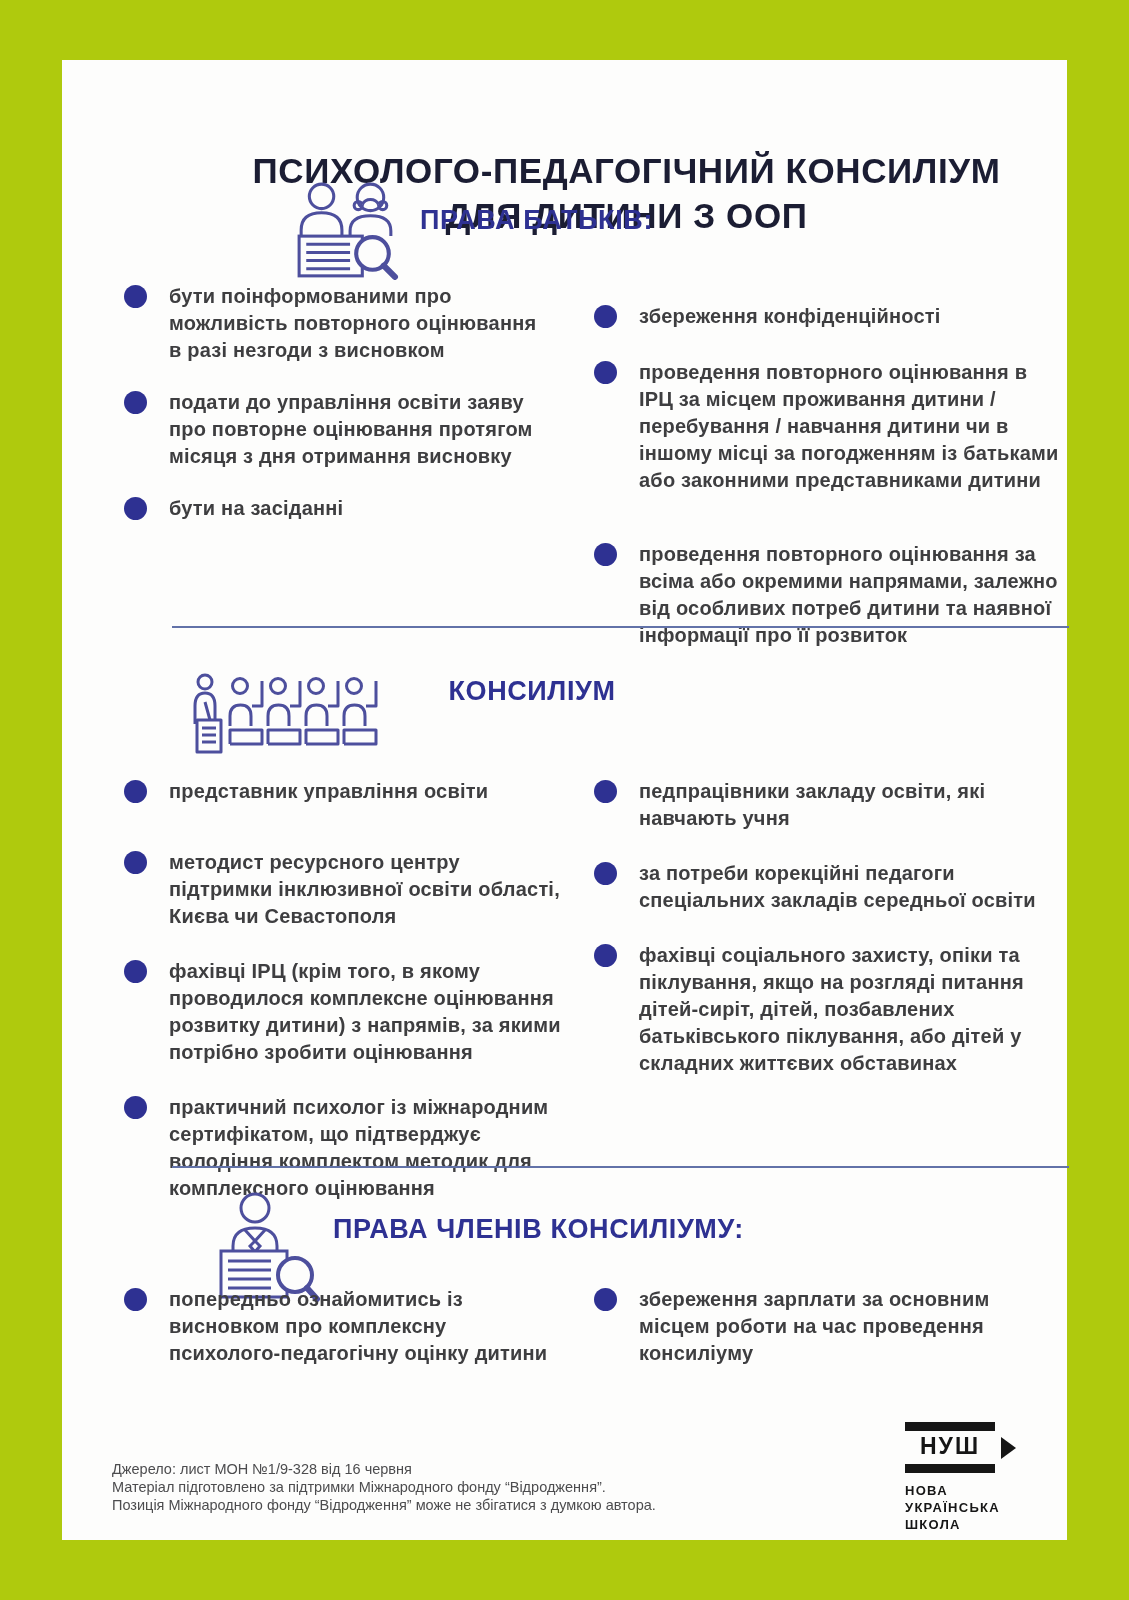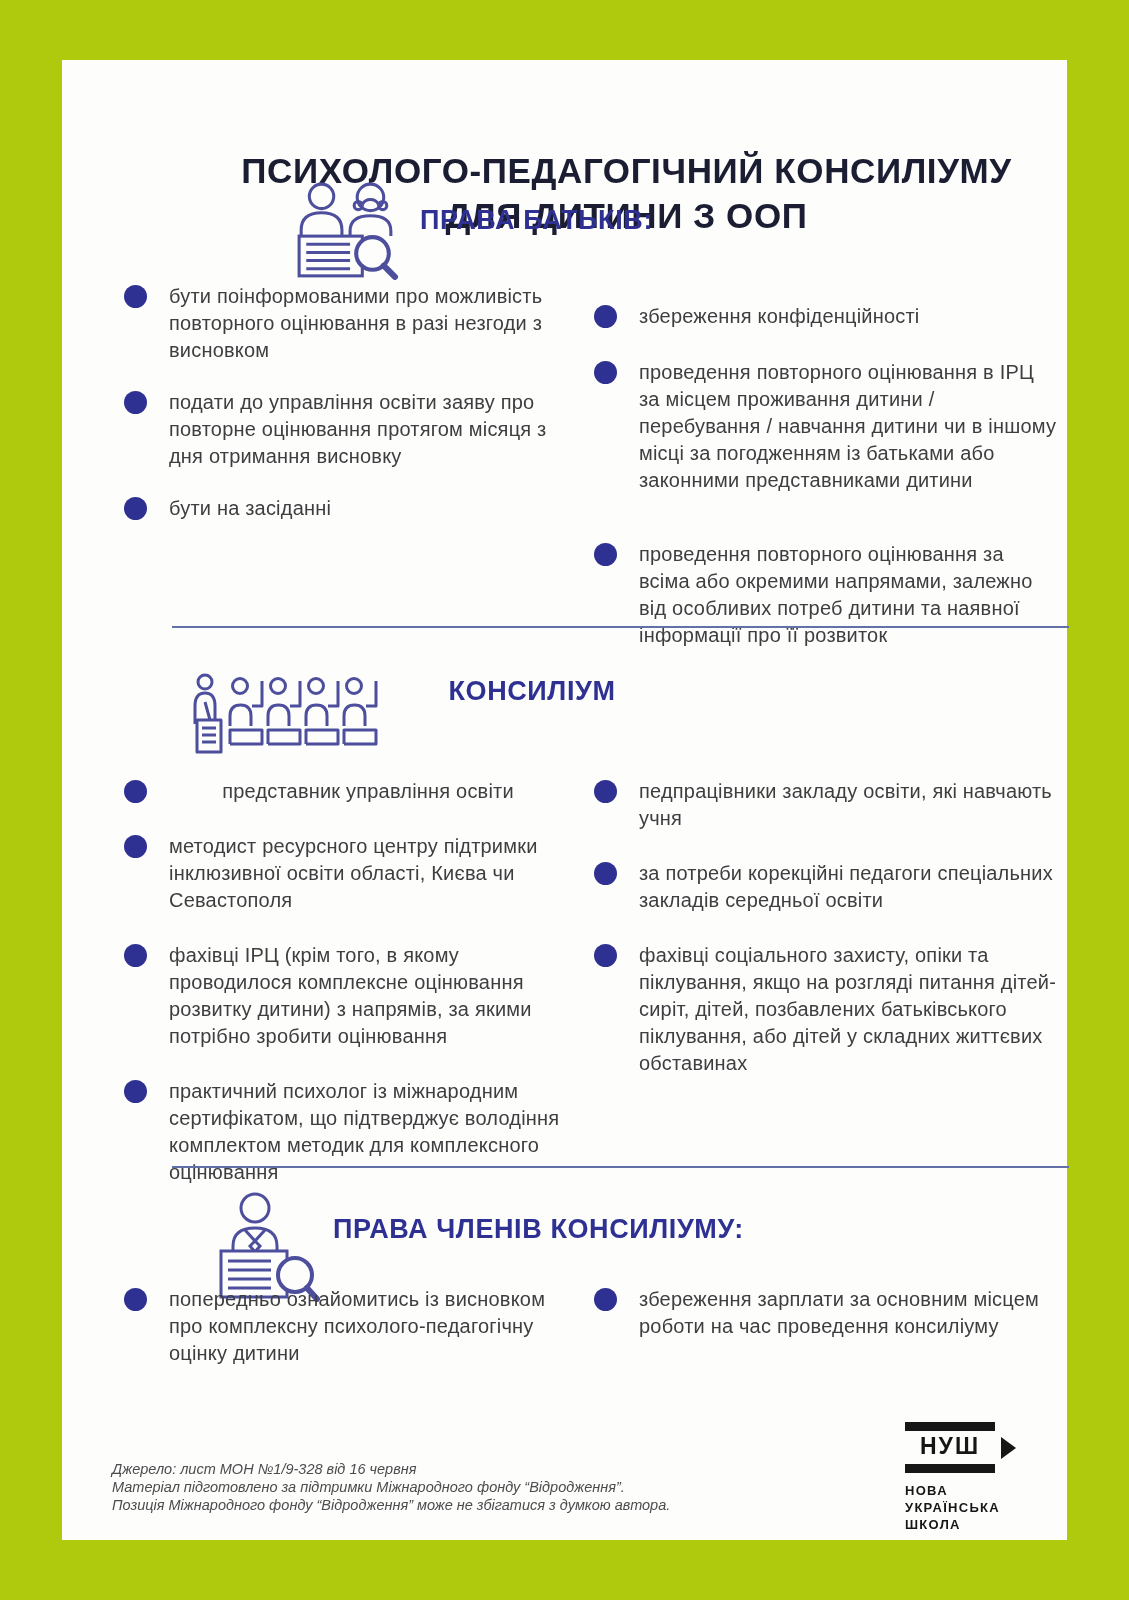--- a/index.html
+++ b/index.html
@@ -35,25 +35,25 @@
   .icon{position:absolute;}
   .divider{position:absolute;left:110px;width:897px;height:2px;background:#6272a8;}
   .list{position:absolute;}
   .item{display:flex;align-items:flex-start;margin-bottom:25px;}
   .dot{
     width:23px;height:23px;border-radius:50%;background:var(--navy);
     flex:0 0 auto;margin-right:22px;margin-top:2px;
   }
   .item-text{
     font-size:20px;line-height:27px;color:var(--body);
-    font-weight:400;letter-spacing:0.2px;
+    font-weight:700;letter-spacing:0.2px;
   }
   .footer-note{
     position:absolute;left:112px;top:1460px;width:620px;
-    font-style:italic;font-size:14.5px;line-height:18px;color:#4c4c4e;
+    font-size:14.5px;line-height:18px;color:#4c4c4e;
   }
   
   .logo-bar{position:absolute;left:905px;width:90px;height:9px;background:#161616;}
   .logo-abbr{
     position:absolute;left:903px;top:1433px;width:94px;text-align:center;
     font-weight:900;font-size:23px;letter-spacing:2px;color:#161616;
   }
   .logo-arrow{
     position:absolute;left:1001px;top:1437px;width:0;height:0;
     border-top:11px solid transparent;border-bottom:11px solid transparent;
@@ -65,21 +65,21 @@
   }
   svg{display:block;}
 </style>
 </head>
 <body>
 
 <div id="page">
   <div id="sheet">
 
     <div class="title">
-      <div>ПСИХОЛОГО-ПЕДАГОГІЧНИЙ КОНСИЛІУМУ</div>
+      <div>ПСИХОЛОГО-ПЕДАГОГІЧНИЙ КОНСИЛІУМ</div>
       <div>ДЛЯ ДИТИНИ З ООП</div>
     </div>
 
     <div class="icon" style="left:231px;top:120px;">
       <svg width="106" height="100" viewBox="0 0 104 98" fill="none" stroke="#4d4f9d" stroke-width="3">
         <circle cx="28" cy="16" r="12"></circle>
         <path d="M8 55 v-6 q0 -17 20 -17 q20 0 20 17 v6"></path>
         <circle cx="76" cy="17" r="13"></circle>
         <circle cx="64" cy="25" r="4"></circle>
         <circle cx="88" cy="25" r="4"></circle>
@@ -163,21 +163,21 @@
           <path d="M154 54 v-10 q0 -11 10.5 -11 q10.5 0 10.5 11 v10"></path>
           <path d="M154 72 v-14 h32 v14 h-32"></path>
         </g>
       </svg>
     </div>
     <div class="sec-heading center" style="left:315px;top:615px;width:310px;">
       <div>КОНСИЛІУМ</div>
     </div>
 
     <div class="list" style="left:62px;top:718px;width:445px;">
-      <div class="item" style="margin-bottom:28px;text-align:center;">
+      <div class="item" style="margin-bottom:44px;">
         <span class="dot"></span>
         <span class="item-text" style="width:398px;">представник управління освіти</span>
       </div>
       <div class="item" style="margin-bottom:28px;">
         <span class="dot"></span>
         <span class="item-text" style="width:398px;">методист ресурсного центру підтримки інклюзивної освіти області, Києва чи Севастополя</span>
       </div>
       <div class="item" style="margin-bottom:28px;">
         <span class="dot"></span>
         <span class="item-text" style="width:398px;">фахівці ІРЦ (крім того, в якому проводилося комплексне оцінювання розвитку дитини) з напрямів, за якими потрібно зробити оцінювання</span>

